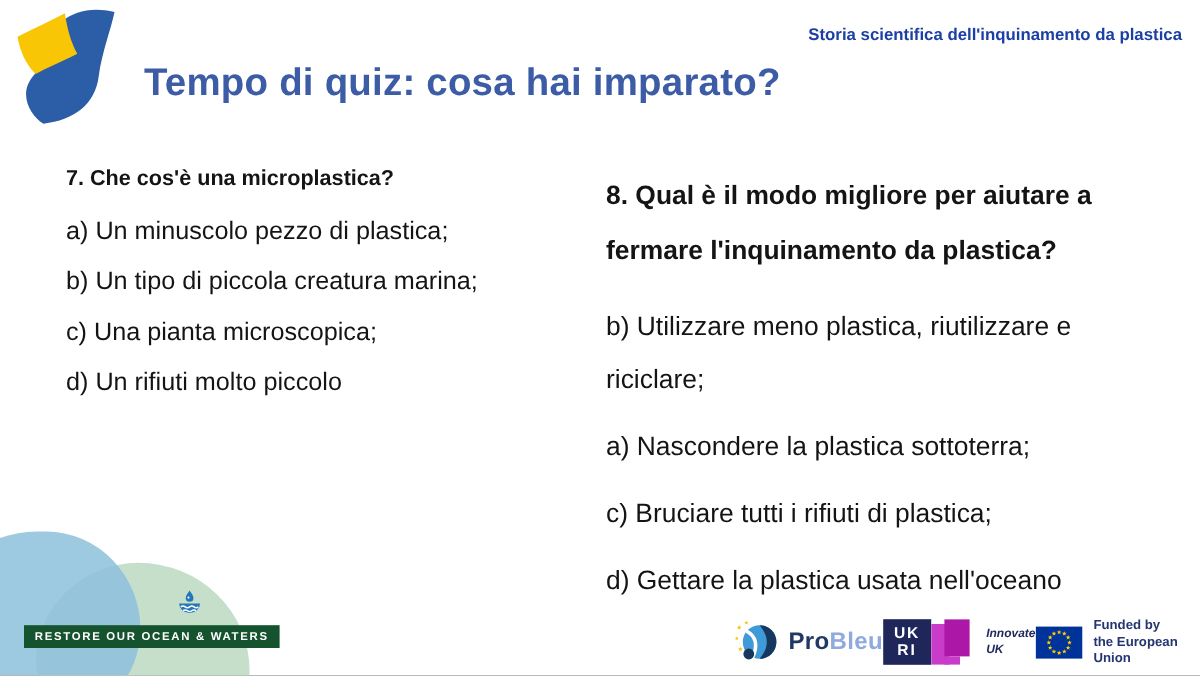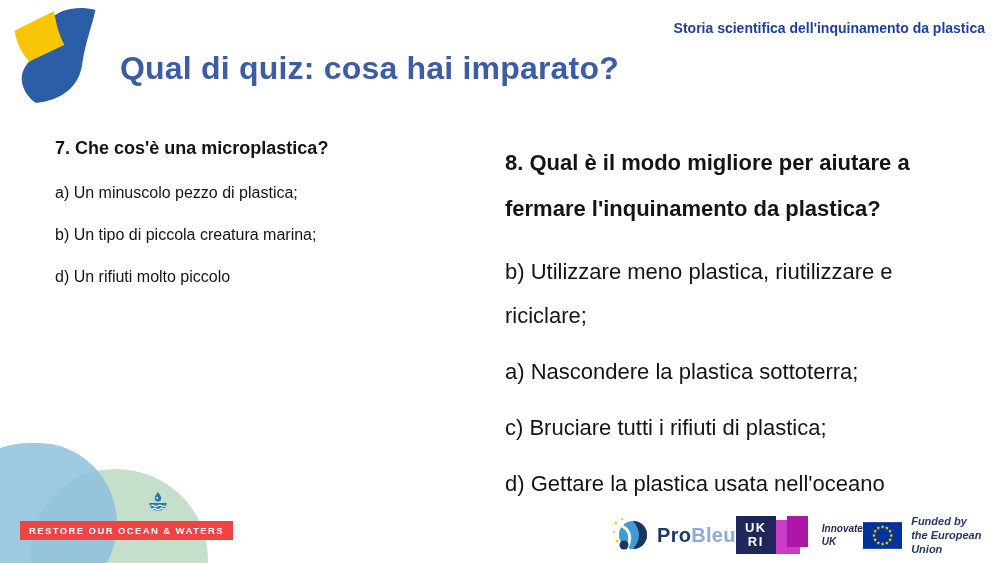--- a/index.html
+++ b/index.html
@@ -18,21 +18,21 @@
   
   .slide-title {
     position:absolute; left:120px; top:50px;
     font-size:32px; font-weight:bold; color:#3D5CA6; letter-spacing:0.2px;
   }
   
   .col { position:absolute; color:#141414; }
   .col-left  { left:55px;  top:130px; width:440px; }
   .col-right { left:505px; top:140px; width:475px; }
   .col-left .q-heading  { font-size:18px; font-weight:bold; line-height:36px; margin-bottom:6px; }
-  .col-left .q-option   { font-size:16px; line-height:42px; }
+  .col-left .q-option   { font-size:21px; line-height:42px; }
   .col-right .q-heading { font-size:22px; font-weight:bold; line-height:46px; max-width:450px; margin-bottom:18px; }
   .col-right .q-option  { font-size:22px; line-height:44px; max-width:470px; margin-bottom:12px; }
   
   .eu-missions { position:absolute; left:0; bottom:0; width:215px; height:108px; }
   .blob-green {
     position:absolute; left:30px; top:14px; width:178px; height:150px;
     background:#C5DFCA; border-radius:48% 52% 40% 60% / 55% 60% 40% 45%;
   }
   .blob-blue {
     position:absolute; left:-48px; top:-12px; width:165px; height:155px;
@@ -40,64 +40,65 @@
   }
   .missions-row {
     position:absolute; left:28px; top:36px;
     display:flex; align-items:flex-end; gap:6px;flex-direction:column;
   }
   .missions-wordmark { font-size:21px; font-weight:800; letter-spacing:0.4px; }
   .missions-eu { color:#1E3A6E; }
   .missions-missions { color:#ffffff; margin-left:5px; }
   .missions-banner {
     position:absolute; left:20px; top:66px;
-    background:#ef4444; color:#ffffff;
+    background:#14532d; color:#ffffff;
     font-size:9.5px; font-weight:bold; letter-spacing:1.4px;
     padding:4px 9px; white-space:nowrap;
   }
   
   .footer-logos {
     position:absolute; left:612px; top:512px; width:378px; height:46px;
     display:flex; align-items:center; justify-content:flex-start;
   }
   .logo-group { display:flex; align-items:center; }
   .probleu-name { font-size:20px; font-weight:bold; margin-left:7px; letter-spacing:0.3px; }
   .probleu-pro  { color:#1F3864; }
   .probleu-bleu { color:#8FAADC; }
   .ukri-navy-box {
     width:40px; height:38px; background:#1F265A; color:#ffffff;
     display:flex; flex-direction:column; align-items:center; justify-content:center;
     font-size:13px; font-weight:900; line-height:14px; letter-spacing:1.5px;
   }
   .ukri-label { font-size:10px; font-weight:bold; color:#1F265A; line-height:13px; margin-left:12px;font-style:italic; }
-  .eu-funding-label { font-size:11px; font-weight:bold; color:#24356F; line-height:14px; margin-left:9px;font-style:italic; }
+  .eu-funding-label { font-size:11px; font-weight:bold; color:#24356F; line-height:14px; margin-left:9px; }
 </style>
 </head>
 <body>
 
 <svg width="0" height="0" style="position:absolute" aria-hidden="true">
   <defs>
     <polygon id="star5" points="0,-2.6 0.65,-0.89 2.47,-0.8 1.05,0.34 1.53,2.1 0,1.1 -1.53,2.1 -1.05,0.34 -2.47,-0.8 -0.65,-0.89"></polygon>
   </defs>
 </svg>
 
 <div class="slide">
 
   <svg class="brand-logo" width="94" height="106" viewBox="0 0 100 110">
     <path d="M93,5 C60,-3 36,14 34,38 C33,52 21,58 16,70 C11,83 20,98 30,104 C57,101 76,87 79,62 C82,40 90,20 93,5 Z" fill="#2B5EA7"></path>
     <path d="M7,27 C22,19 36,13 49,6 C51,19 54,31 60,42 C46,49 32,55 23,60 C14,51 9,39 7,27 Z" fill="#F9C606"></path>
   </svg>
 
   <div class="course-title">Storia scientifica dell'inquinamento da plastica</div>
-  <h1 class="slide-title">Qual di quiz: cosa hai imparato?</h1>
+  <h1 class="slide-title">Tempo di quiz: cosa hai imparato?</h1>
 
   <section class="col col-left">
     <div class="q-heading">7. Che cos'è una microplastica?</div>
     <div class="q-option">a) Un minuscolo pezzo di plastica;</div>
     <div class="q-option">b) Un tipo di piccola creatura marina;</div>
+    <div class="q-option">c) Una pianta microscopica;</div>
     <div class="q-option">d) Un rifiuti molto piccolo</div>
   </section>
 
   <section class="col col-right">
     <div class="q-heading">8. Qual è il modo migliore per aiutare a fermare l'inquinamento da plastica?</div>
     <div class="q-option">b) Utilizzare meno plastica, riutilizzare e riciclare;</div>
     <div class="q-option">a) Nascondere la plastica sottoterra;</div>
     <div class="q-option">c) Bruciare tutti i rifiuti di plastica;</div>
     <div class="q-option">d) Gettare la plastica usata nell'oceano</div>
   </section>

